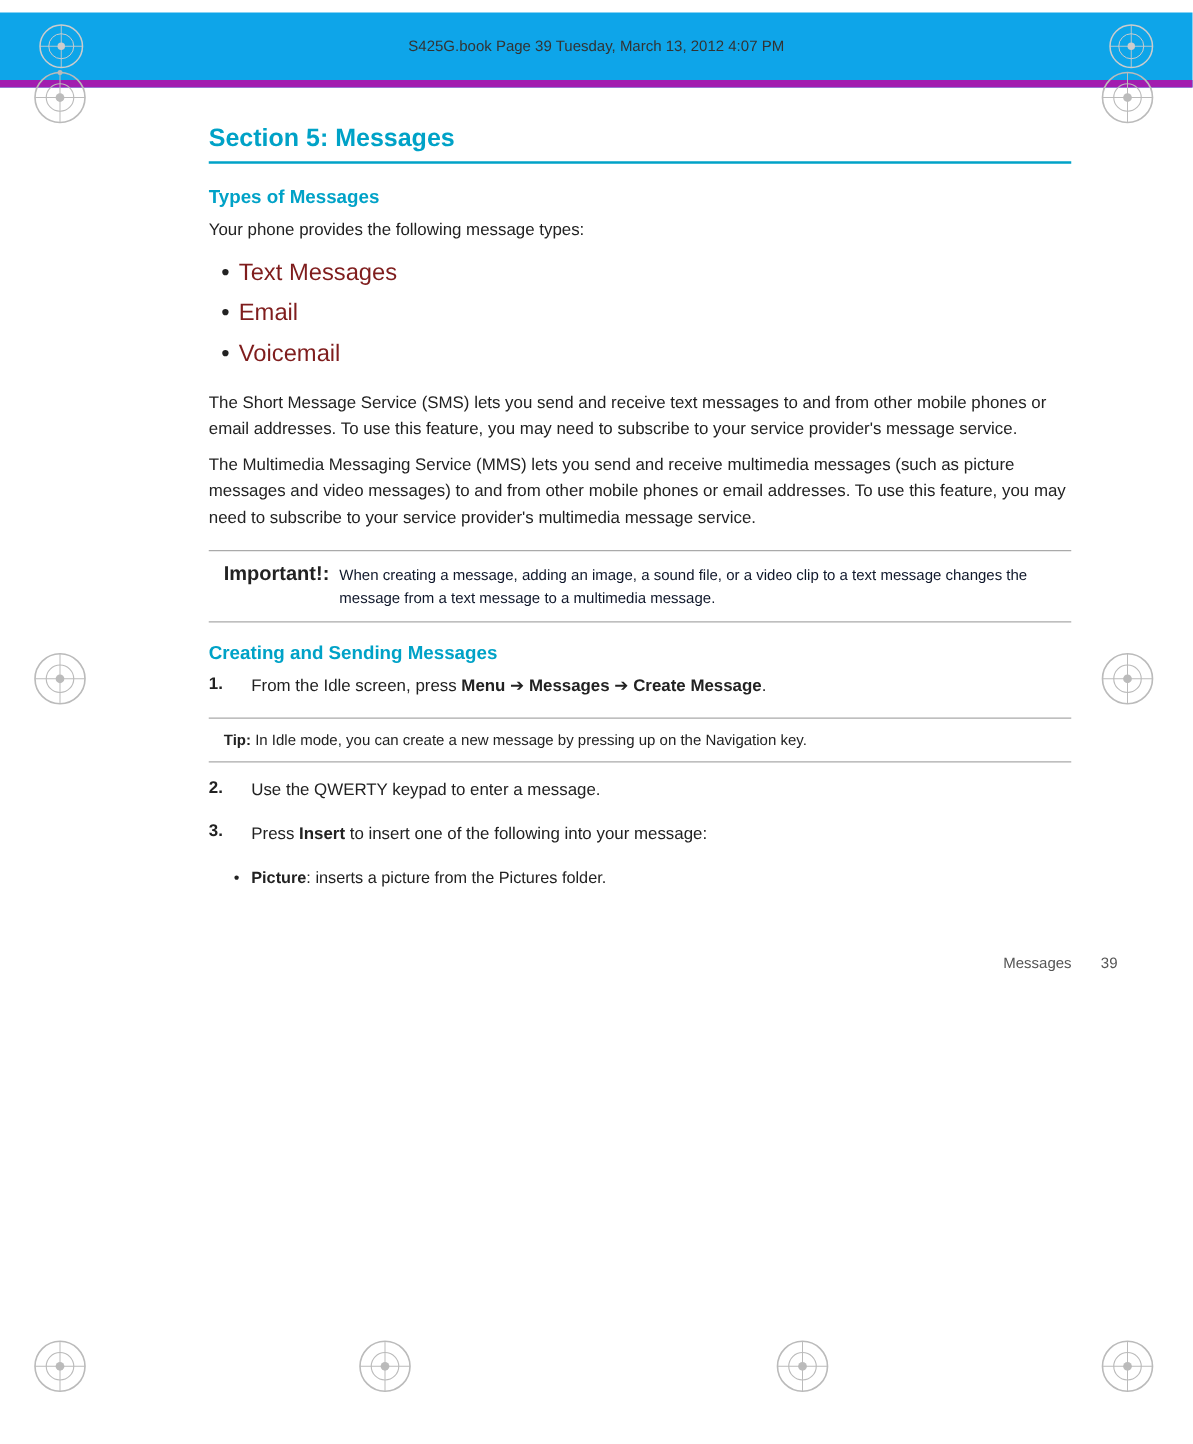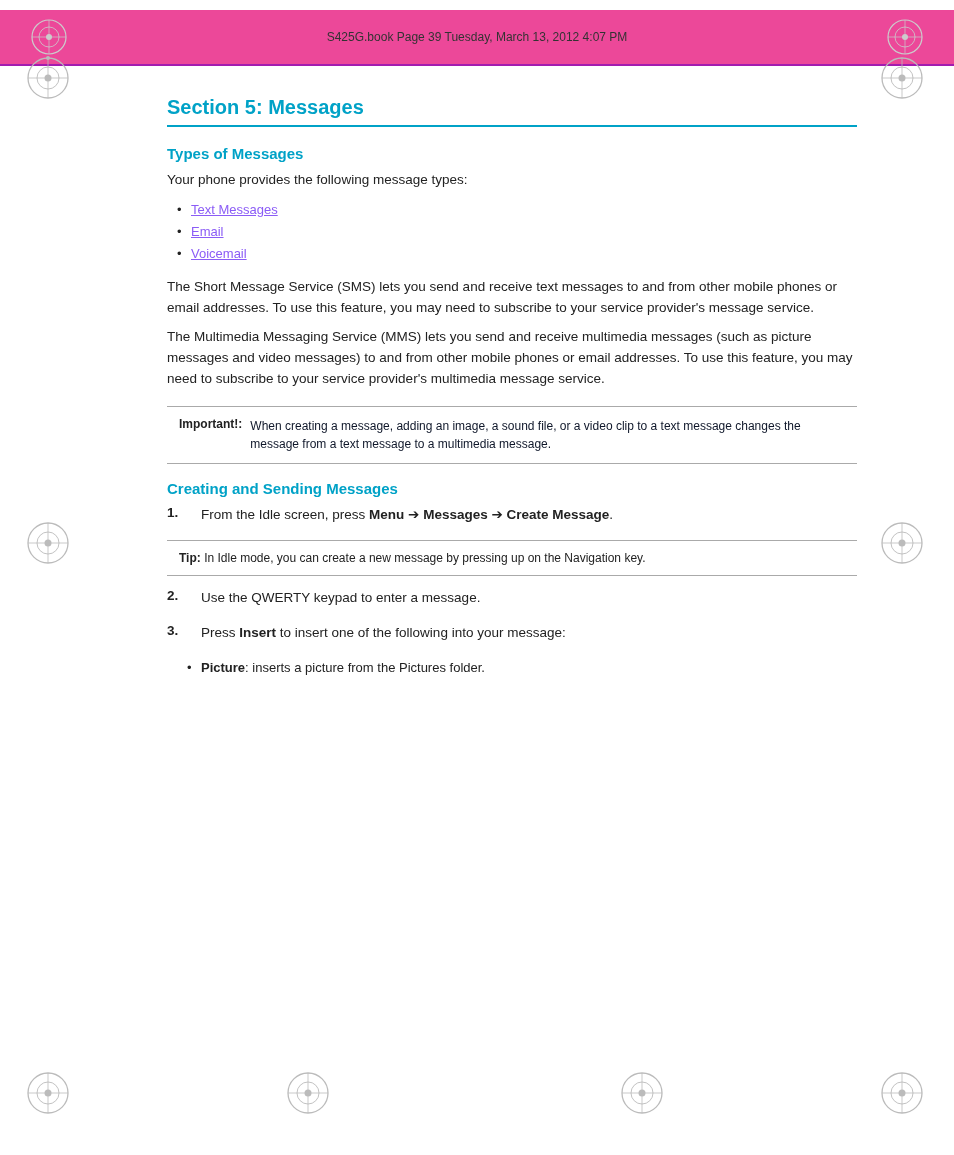--- a/index.html
+++ b/index.html
@@ -10,22 +10,22 @@
       background: #ffffff;
       font-family: Arial, Helvetica, sans-serif;
       font-size: 14px;
       color: #222;
       position: relative;
     }
 
     
     .header-bar {
       width: 100%;
-      background: #ec4899;
-      border-bottom: 2px solid #a21caf;
+      background: #0ea5e9;
+      border-bottom: 6px solid #a21caf;
       padding: 8px 30px;
       display: flex;
       align-items: center;
       justify-content: space-between;
       position: relative;
     }
 
     .header-text {
       font-size: 12px;
       color: #333;
@@ -101,47 +101,46 @@
       color: #222;
     }
 
     
     .bullet-list {
       list-style: none;
       margin: 6px 0 12px 10px;
     }
 
     .bullet-list li {
-      font-size: 13px;
+      font-size: 19px;
       line-height: 1.7;
-      color: #8b5cf6;
+      color: #7f1d1d;
       padding-left: 14px;
       position: relative;
-      text-decoration: underline;
     }
 
     .bullet-list li::before {
       content: "•";
       position: absolute;
       left: 0;
       color: #222;
     }
 
     
     .important-box {
       border-top: 1px solid #aaa;
       border-bottom: 1px solid #aaa;
       padding: 10px 12px;
       margin: 16px 0;
       display: flex;
       gap: 8px;
     }
 
     .important-label {
-      font-size: 12px;
+      font-size: 16px;
       font-weight: bold;
       color: #222;
       white-space: nowrap;
     }
 
     .important-content {
       font-size: 12px;
       line-height: 1.5;
       color: #0f172a;
     }
@@ -341,20 +340,26 @@
     </div>
 
     <ul class="sub-bullet-list">
       <li>
         <strong>Picture</strong><span>: inserts a picture from the Pictures folder.</span>
       </li>
     </ul>
 
   </div>
 
+  <div class="page-footer">
+    <span class="footer-text">
+      <span>Messages</span>&nbsp;&nbsp;&nbsp;&nbsp;&nbsp;&nbsp;
+      <span>39</span>
+    </span>
+  </div>
 
   <div class="page-corner bot-left">
     <svg width="46" height="46" viewBox="0 0 46 46">
       <circle cx="23" cy="23" r="20" fill="none" stroke="#bbb" stroke-width="1.3"></circle>
       <circle cx="23" cy="23" r="11" fill="none" stroke="#bbb" stroke-width="0.9"></circle>
       <circle cx="23" cy="23" r="3.5" fill="#bbb"></circle>
       <line x1="23" y1="3" x2="23" y2="43" stroke="#bbb" stroke-width="0.8"></line>
       <line x1="3" y1="23" x2="43" y2="23" stroke="#bbb" stroke-width="0.8"></line>
     </svg>
   </div>

